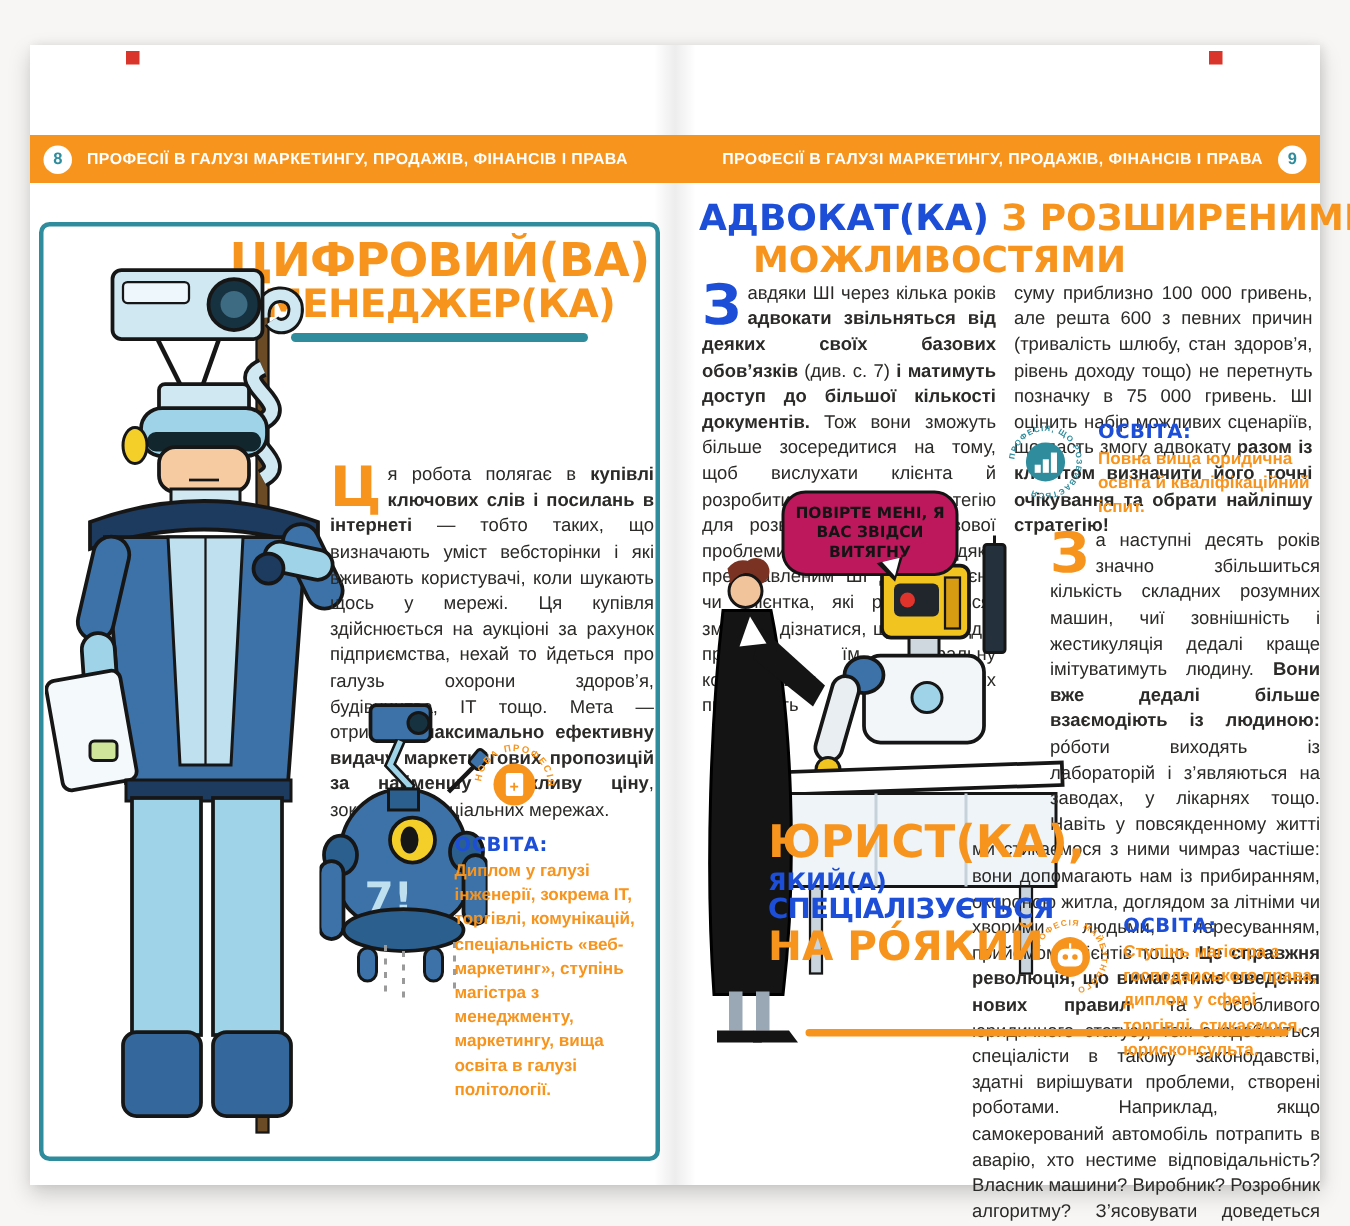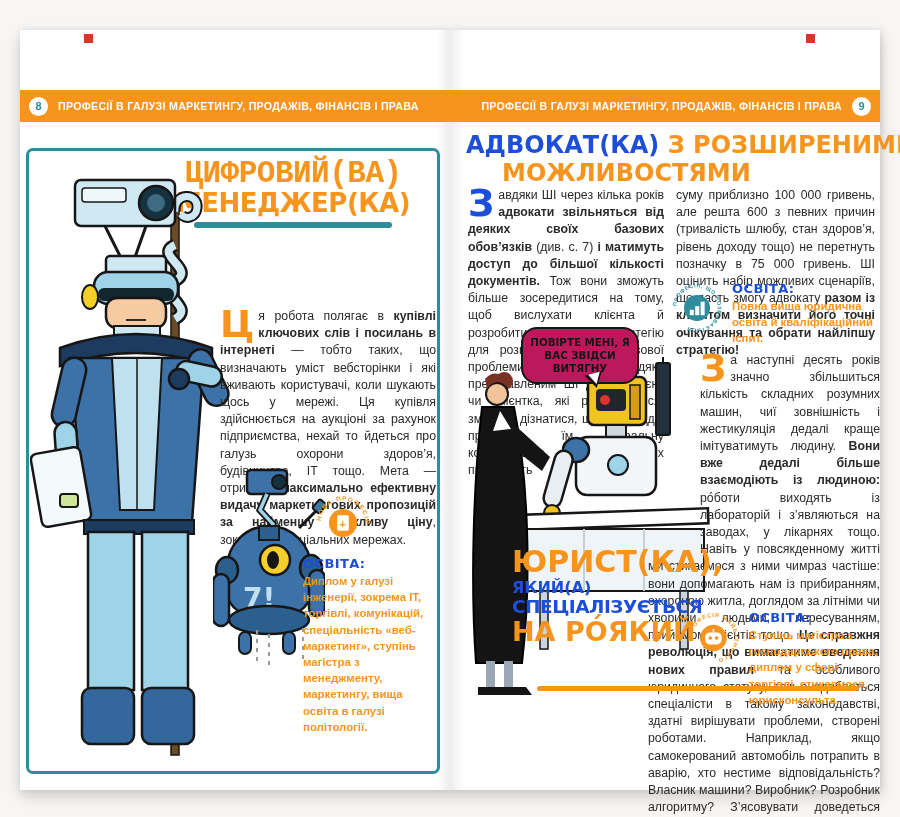--- a/index.html
+++ b/index.html
@@ -19,21 +19,21 @@
   .hbar .htitle{color:#fff;font-size:10.6px;font-weight:bold;letter-spacing:.3px;white-space:nowrap;}
   .hbar.right{justify-content:flex-end;}
 
   .disp{font-family:"DejaVu Sans","Liberation Sans",sans-serif;font-weight:800;}
   .orange{color:#F7941D;} .teal{color:#1d4ed8;}
 
   
   .lframe{position:absolute;left:26px;top:148px;width:408px;height:620px;
           border:3px solid #2E8C9C;border-radius:7px;}
   .ltitle{position:absolute;left:148px;top:158px;width:290px;text-align:center;line-height:1.04;}
-  .ltitle .l1{font-size:31px;letter-spacing:-.5px;font-family:Liberation Mono, monospace;}
+  .ltitle .l1{font-size:31px;letter-spacing:-.5px;}
   .ltitle .l2{font-size:46px;letter-spacing:1px;}
   .ltitle .l3{font-size:26px;letter-spacing:-.5px;}
   .ltitle .rule{width:198px;height:6px;background:#2E8C9C;border-radius:3px;margin:5px auto 0;}
 
   .bodytext{font-size:12.3px;line-height:1.4;color:#2b2a28;text-align:justify;}
   .bodytext b{font-weight:bold;}
   .dropcap{float:left;font-family:"DejaVu Sans",sans-serif;font-weight:800;
            font-size:37px;line-height:.82;padding:2px 4px 0 0;}
   .lbody{position:absolute;left:220px;top:308px;width:216px;}
 

